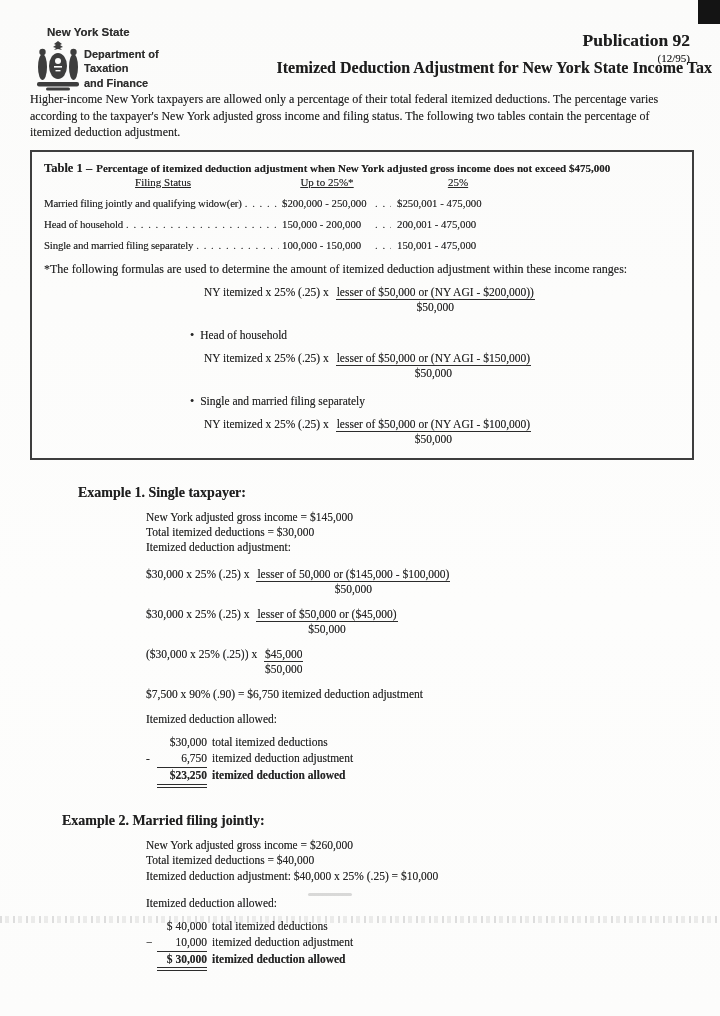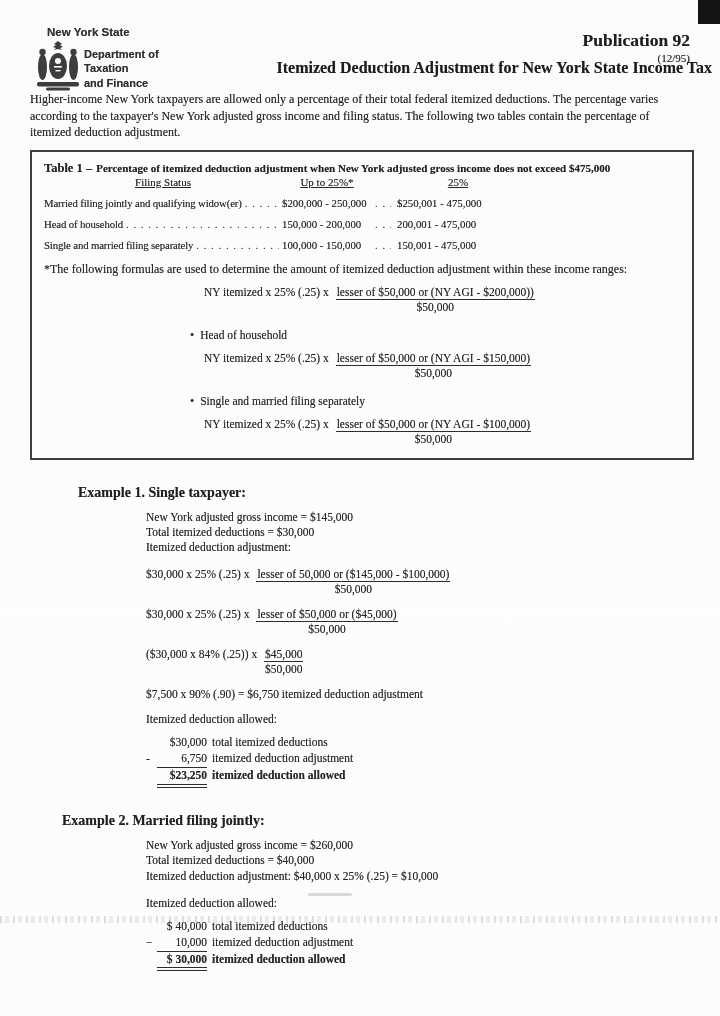--- a/index.html
+++ b/index.html
@@ -203,21 +203,21 @@
 
       <div class="step">
         <span>$30,000 x 25% (.25) x</span>
         <span class="frac"><span class="num">lesser of 50,000 or ($145,000 - $100,000)</span><span class="den">$50,000</span></span>
       </div>
       <div class="step">
         <span>$30,000 x 25% (.25) x</span>
         <span class="frac"><span class="num">lesser of $50,000 or ($45,000)</span><span class="den">$50,000</span></span>
       </div>
       <div class="step">
-        <span>($30,000 x 84% (.25)) x</span>
+        <span>($30,000 x 25% (.25)) x</span>
         <span class="frac"><span class="num">$45,000</span><span class="den">$50,000</span></span>
       </div>
 
       <div class="result">$7,500 x 90% (.90) = $6,750 itemized deduction adjustment</div>
       <div class="allowed">Itemized deduction allowed:</div>
 
       <div class="calc">
         <div class="calc-line">
           <span class="sign"></span>
           <span class="amt">$30,000</span>

